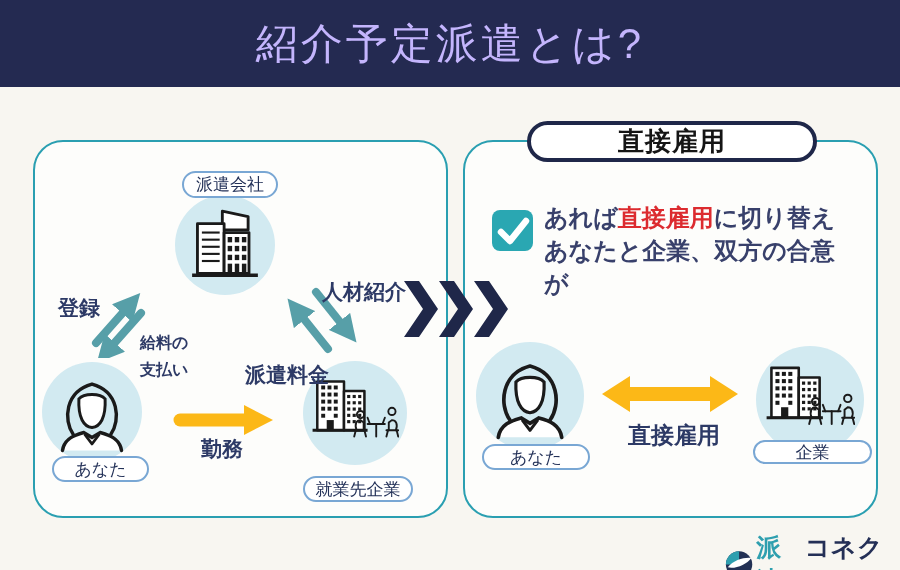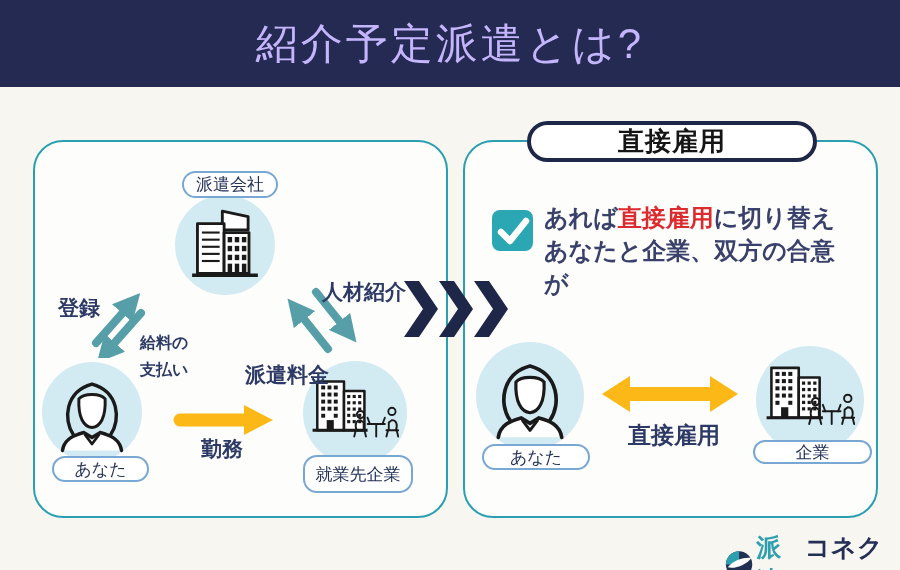--- a/index.html
+++ b/index.html
@@ -161,21 +161,21 @@
         <line x1="96" y1="68" x2="111" y2="68"></line>
         <line x1="98" y1="68" x2="96" y2="76"></line>
         <line x1="109" y1="68" x2="111" y2="76"></line>
         <line x1="72" y1="60" x2="94" y2="60"></line>
         <line x1="83" y1="60" x2="83" y2="76"></line>
         <polyline points="72,52 75,60"></polyline>
         <polyline points="94,52 91,60"></polyline>
       </g>
     </svg>
   </div>
-  <div class="node-pill" style="left:303px; top:455px; width:110px; height:38px;">就業先企業</div>
+  <div class="node-pill" style="left:303px; top:476px; width:110px; height:26px;">就業先企業</div>
 
   <svg class="abs z2" style="left:86px; top:280px;" width="66" height="78" viewBox="0 0 66 78">
     <defs>
       <marker id="tealhead" markerWidth="3.4" markerHeight="3.4" refX="0.9" refY="1.7" orient="auto">
         <path d="M0,0 L3.4,1.7 L0,3.4 Z" fill="#579fa8"></path>
       </marker>
     </defs>
     <line x1="10" y1="63" x2="41" y2="28" stroke="#579fa8" stroke-width="8" stroke-linecap="round" marker-end="url(#tealhead)"></line>
     <line x1="55" y1="33" x2="24" y2="68" stroke="#579fa8" stroke-width="8" stroke-linecap="round" marker-end="url(#tealhead)"></line>
   </svg>

